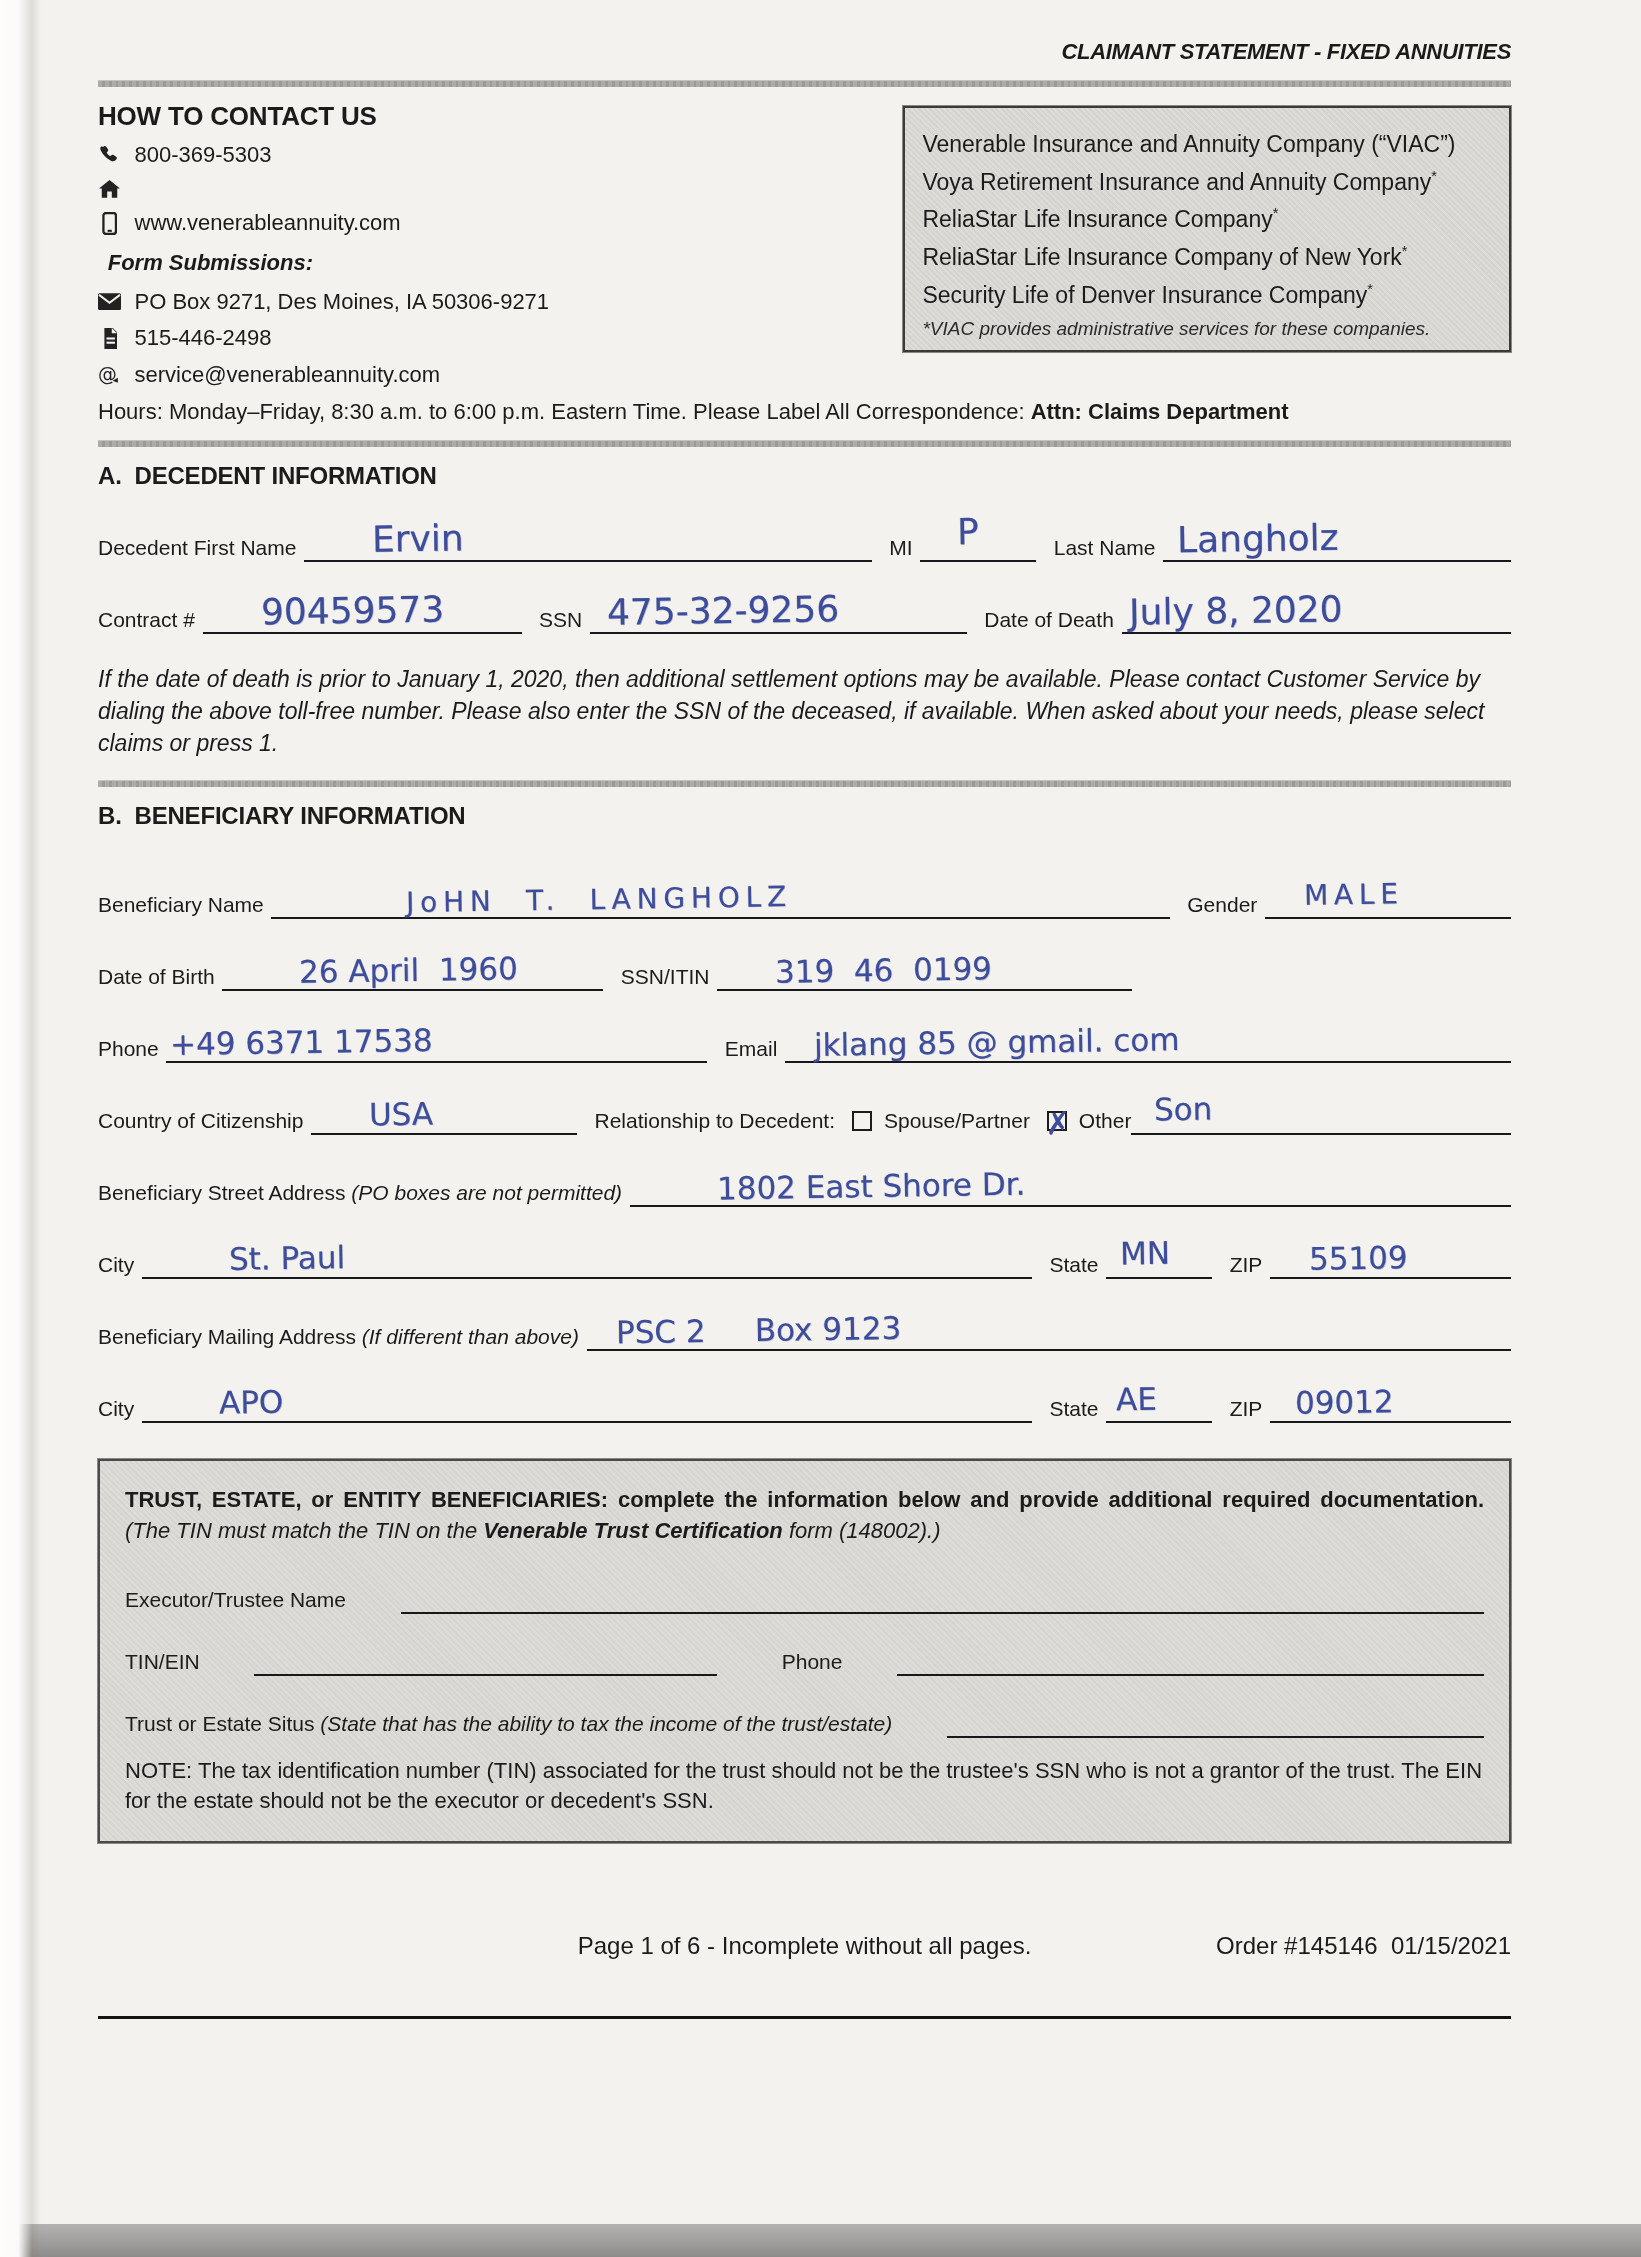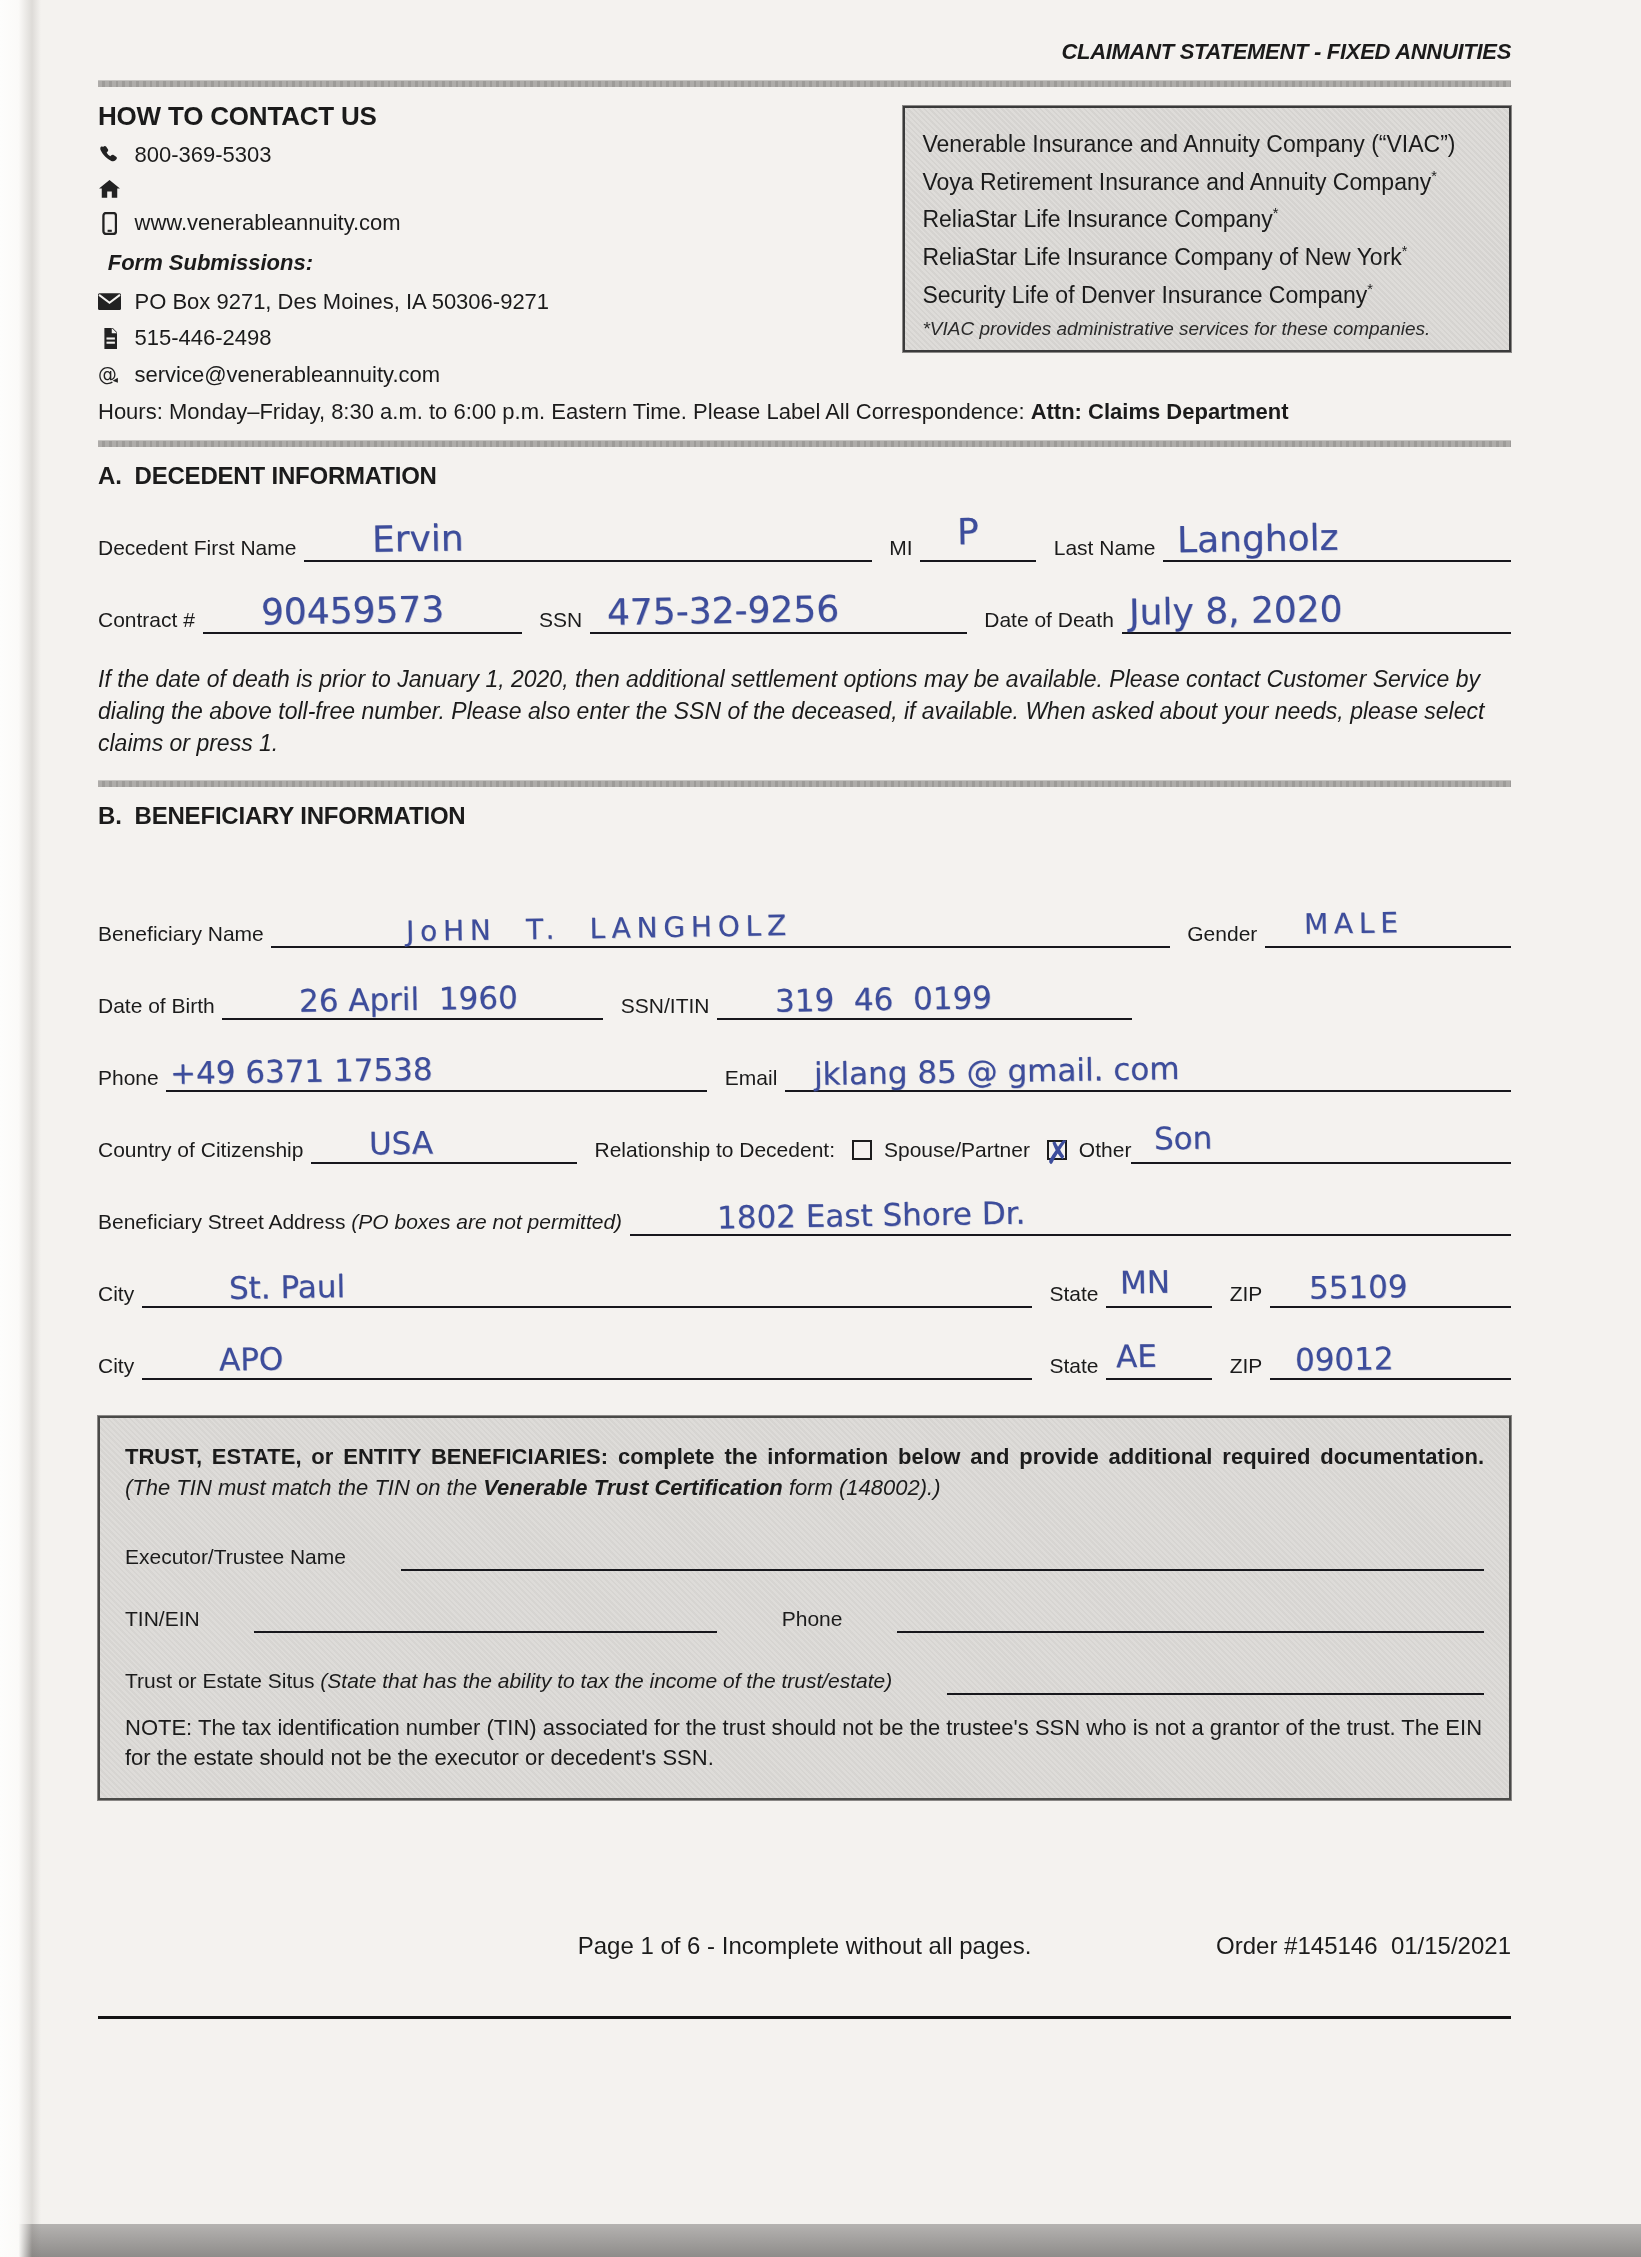--- a/index.html
+++ b/index.html
@@ -213,21 +213,21 @@
     <div class="rule thin" style="margin-top:21px;"></div>
 
     <div class="sec-h">B.  BENEFICIARY INFORMATION</div>
 
     <div class="row" style="margin-top:50px;">
       <span class="lbl">Beneficiary Name</span>
       <span class="fline grow">
         <span class="hw hw-caps" style="left:135px;">JoHN  T.  LANGHOLZ</span>
       </span>
       <span class="lbl lbl-after">Gender</span>
-      <span class="fline" style="width:246px;margin-top:29px;">
+      <span class="fline" style="width:246px;">
         <span class="hw hw-caps" style="left:39px; bottom:5.8px;">MALE</span>
       </span>
     </div>
 
     <div class="row">
       <span class="lbl">Date of Birth</span>
       <span class="fline" style="width:381px;">
         <span class="hw hw-md" style="left:77px;">26 April  1960</span>
       </span>
       <span class="lbl lbl-after">SSN/ITIN</span>
@@ -282,20 +282,26 @@
       <span class="lbl lbl-after">State</span>
       <span class="fline" style="width:106px;">
         <span class="hw hw-md" style="left:13.5px; bottom:5.8px;">MN</span>
       </span>
       <span class="lbl lbl-after">ZIP</span>
       <span class="fline" style="width:241px;">
         <span class="hw hw-md" style="left:39px;">55109</span>
       </span>
     </div>
 
+    <div class="row">
+      <span class="lbl"><span>Beneficiary Mailing Address </span><span class="it">(If different than above)</span></span>
+      <span class="fline grow">
+        <span class="hw hw-md" style="left:29px;">PSC 2     Box 9123</span>
+      </span>
+    </div>
 
     <div class="row">
       <span class="lbl">City</span>
       <span class="fline grow">
         <span class="hw hw-md" style="left:77px;">APO</span>
       </span>
       <span class="lbl lbl-after">State</span>
       <span class="fline" style="width:106px;">
         <span class="hw hw-md" style="left:9.7px; bottom:3.9px;">AE</span>
       </span>

